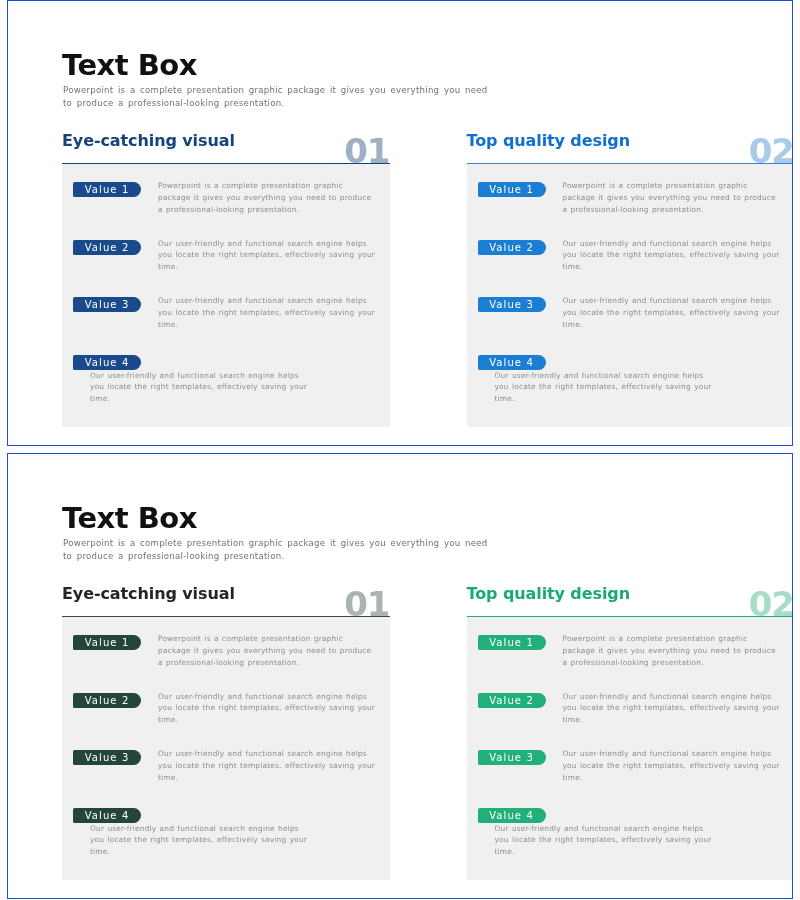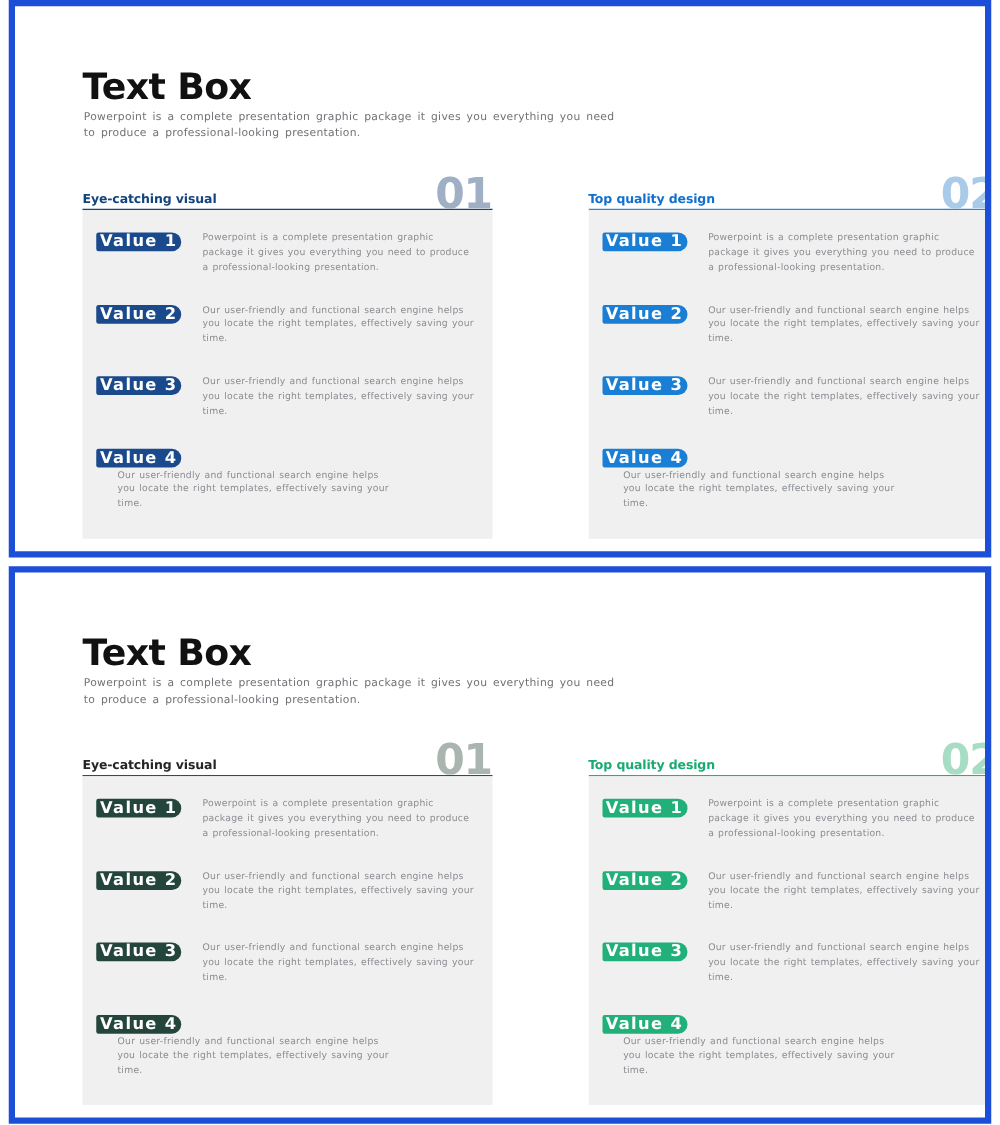--- a/index.html
+++ b/index.html
@@ -21,21 +21,21 @@
     flex-direction: column;
     align-items: center;
     justify-content: flex-start;
     background: #ffffff;
   }
   .slide {
     position: relative;
     width: 786px;
     height: 446px;
     box-sizing: border-box;
-    border: 5px solid #1d4ed8;
+    border: 1px solid #1d4ed8;
     background: #ffffff;
     overflow: hidden;
   }
   .slide + .slide { margin-top: 7px; }
 
   .slide-title {
     position: absolute;
     left: 54px;
     top: 30px;
     font-family: "DejaVu Sans", sans-serif;
@@ -71,22 +71,22 @@
   .col.left  { margin-left: 54px; }
   .col.right { margin-left: 37px; padding-left: 40px; }
 
   .col-head {
     position: relative;
     height: 32px;
   }
   .col-title {
     position: absolute;
     left: 0;
-    bottom: 2px;
-    font-size: 10px;
+    bottom: 13px;
+    font-size: 16px;
     font-weight: 700;
     letter-spacing: -0.1px;
   }
   .col-num {
     position: absolute;
     right: 0;
     bottom: -5px;
     font-size: 34px;
     font-weight: 700;
     letter-spacing: -1px;
@@ -112,22 +112,22 @@
   }
   .row:last-child { margin-bottom: 0; flex-direction: column; }
   .row.tall { margin-bottom: 22px; }
 
   .badge {
     flex: 0 0 auto;
     width: 68px;
     height: 15px;
     border-radius: 2px 8px 8px 2px;
     color: #ffffff;
-    font-size: 13px;
-    font-weight: 700;
+    font-size: 10px;
+    font-weight: 400;
     letter-spacing: 1.1px;
     display: flex;
     align-items: center;
     justify-content: center;
     margin-top: 2px;
   }
   .row-text {
     margin-left: 17px;
     width: 218px;
     font-size: 7.4px;

